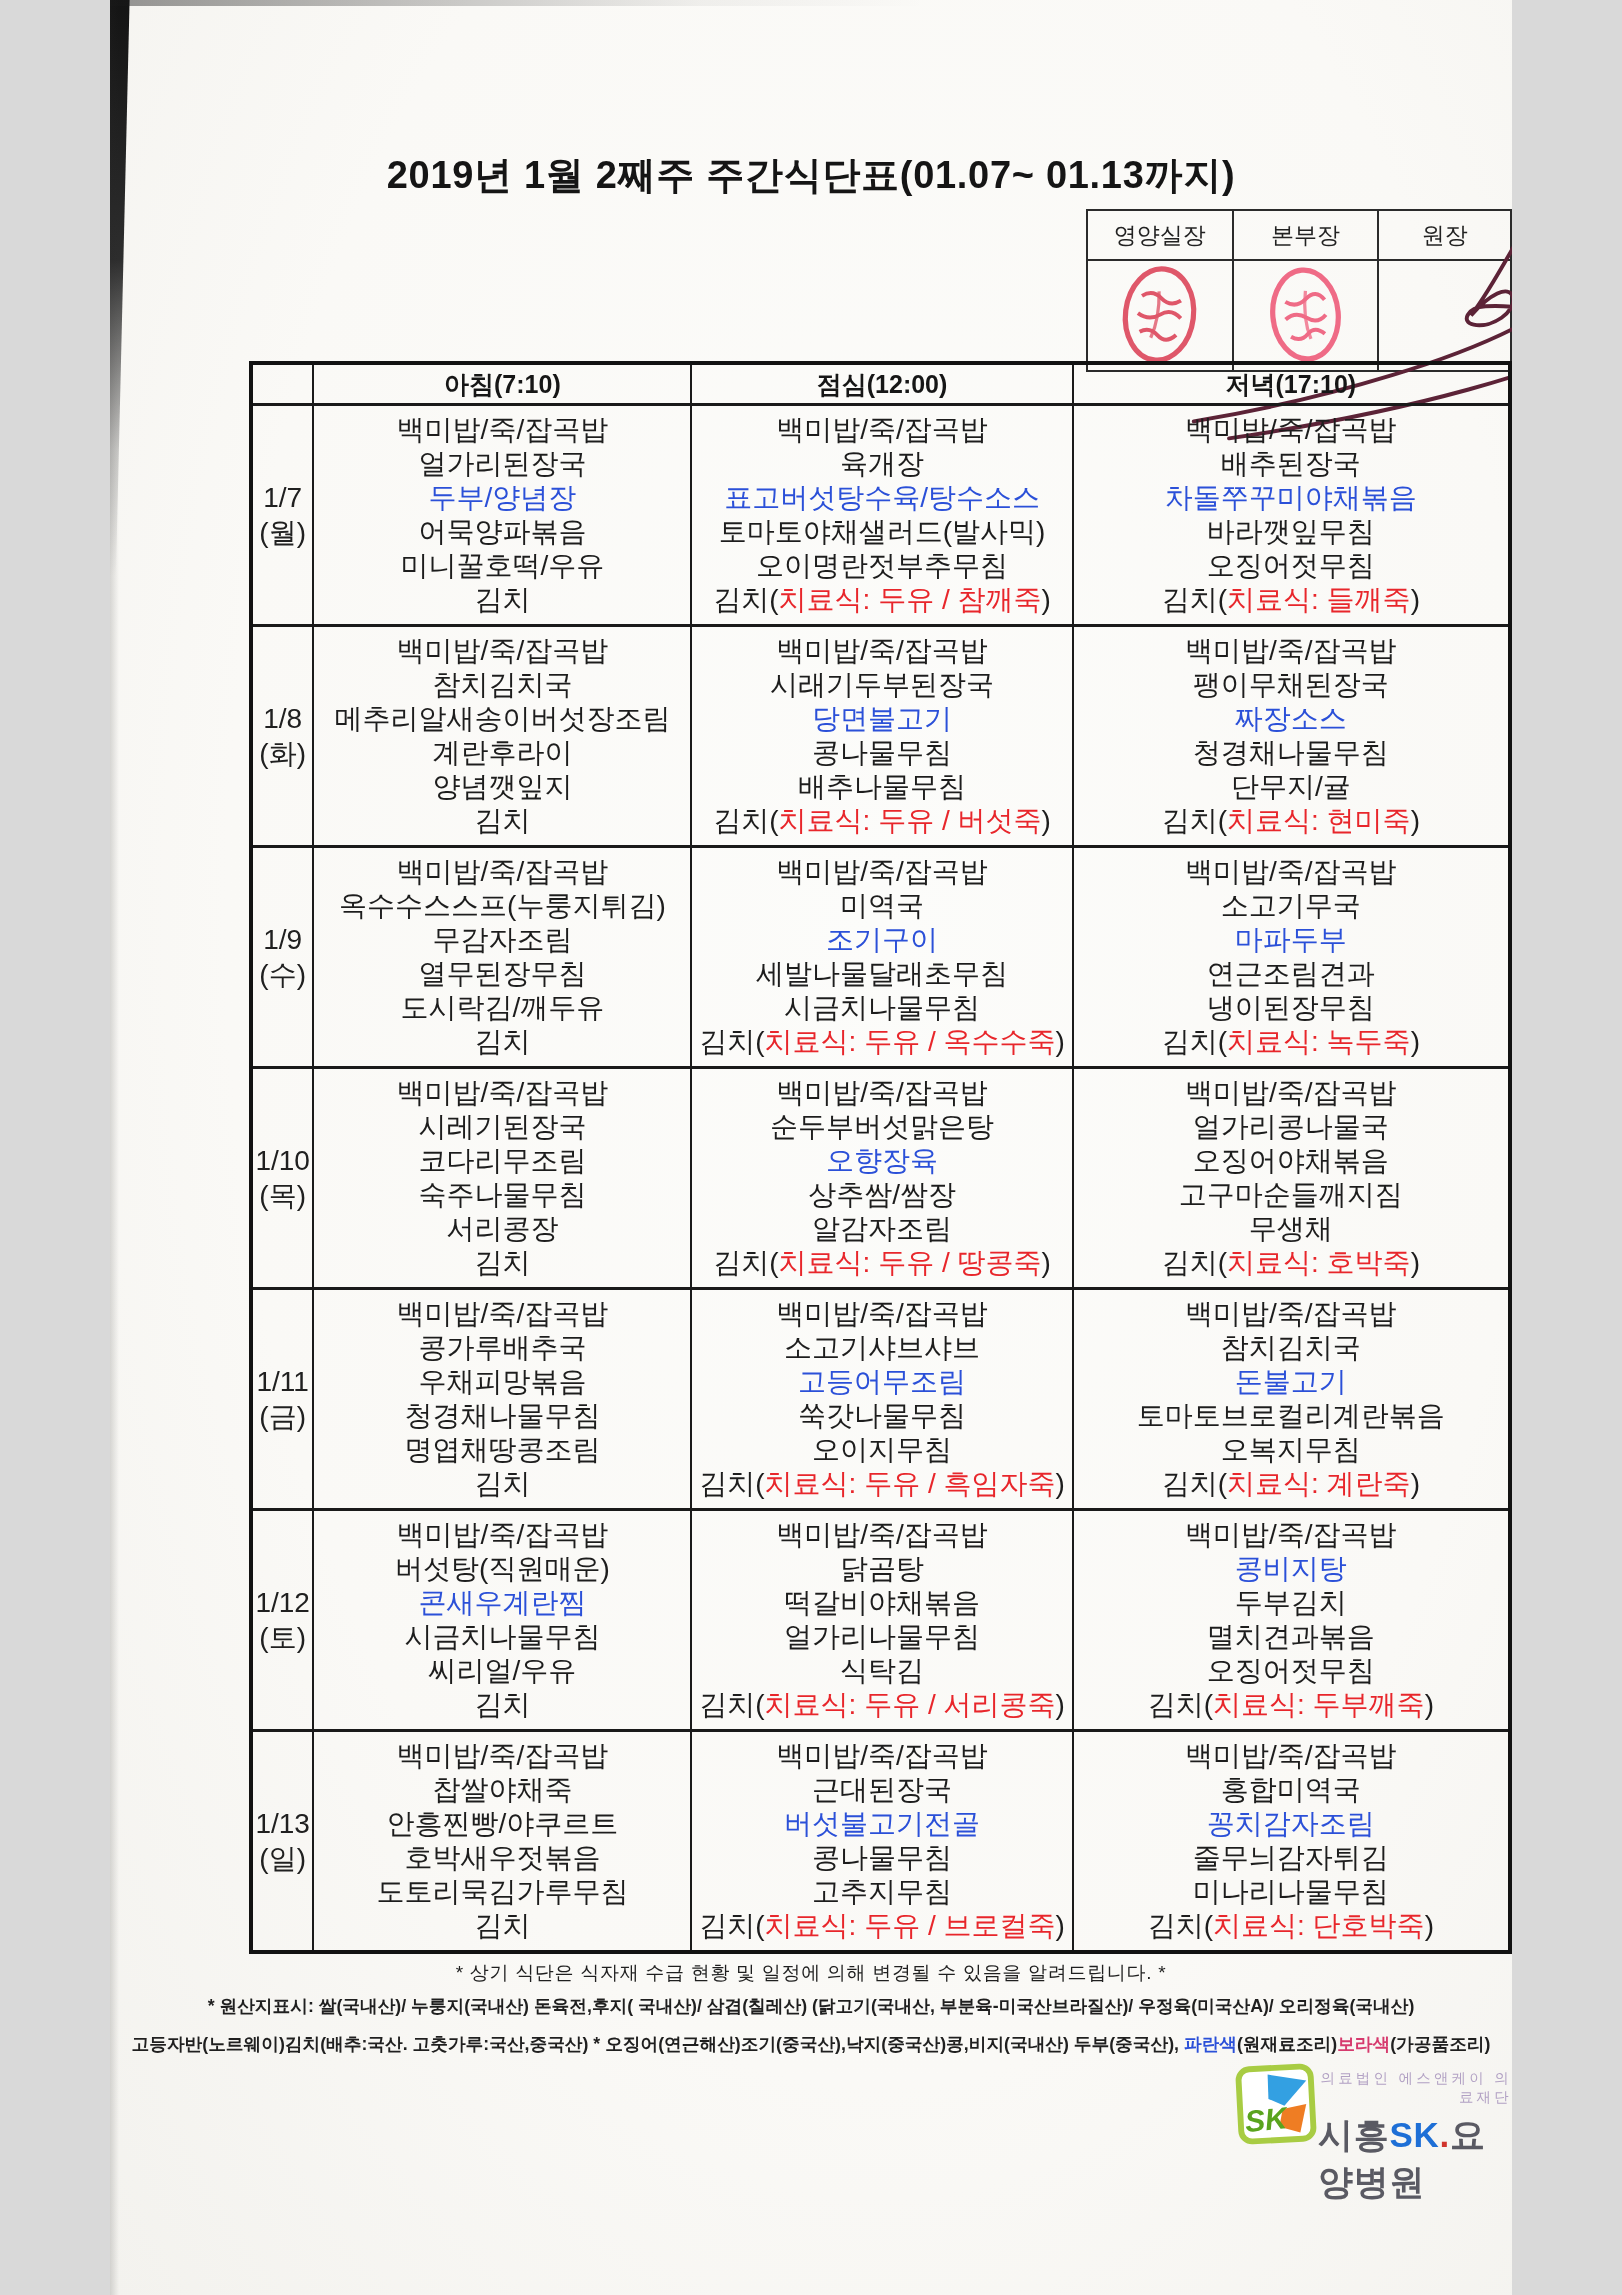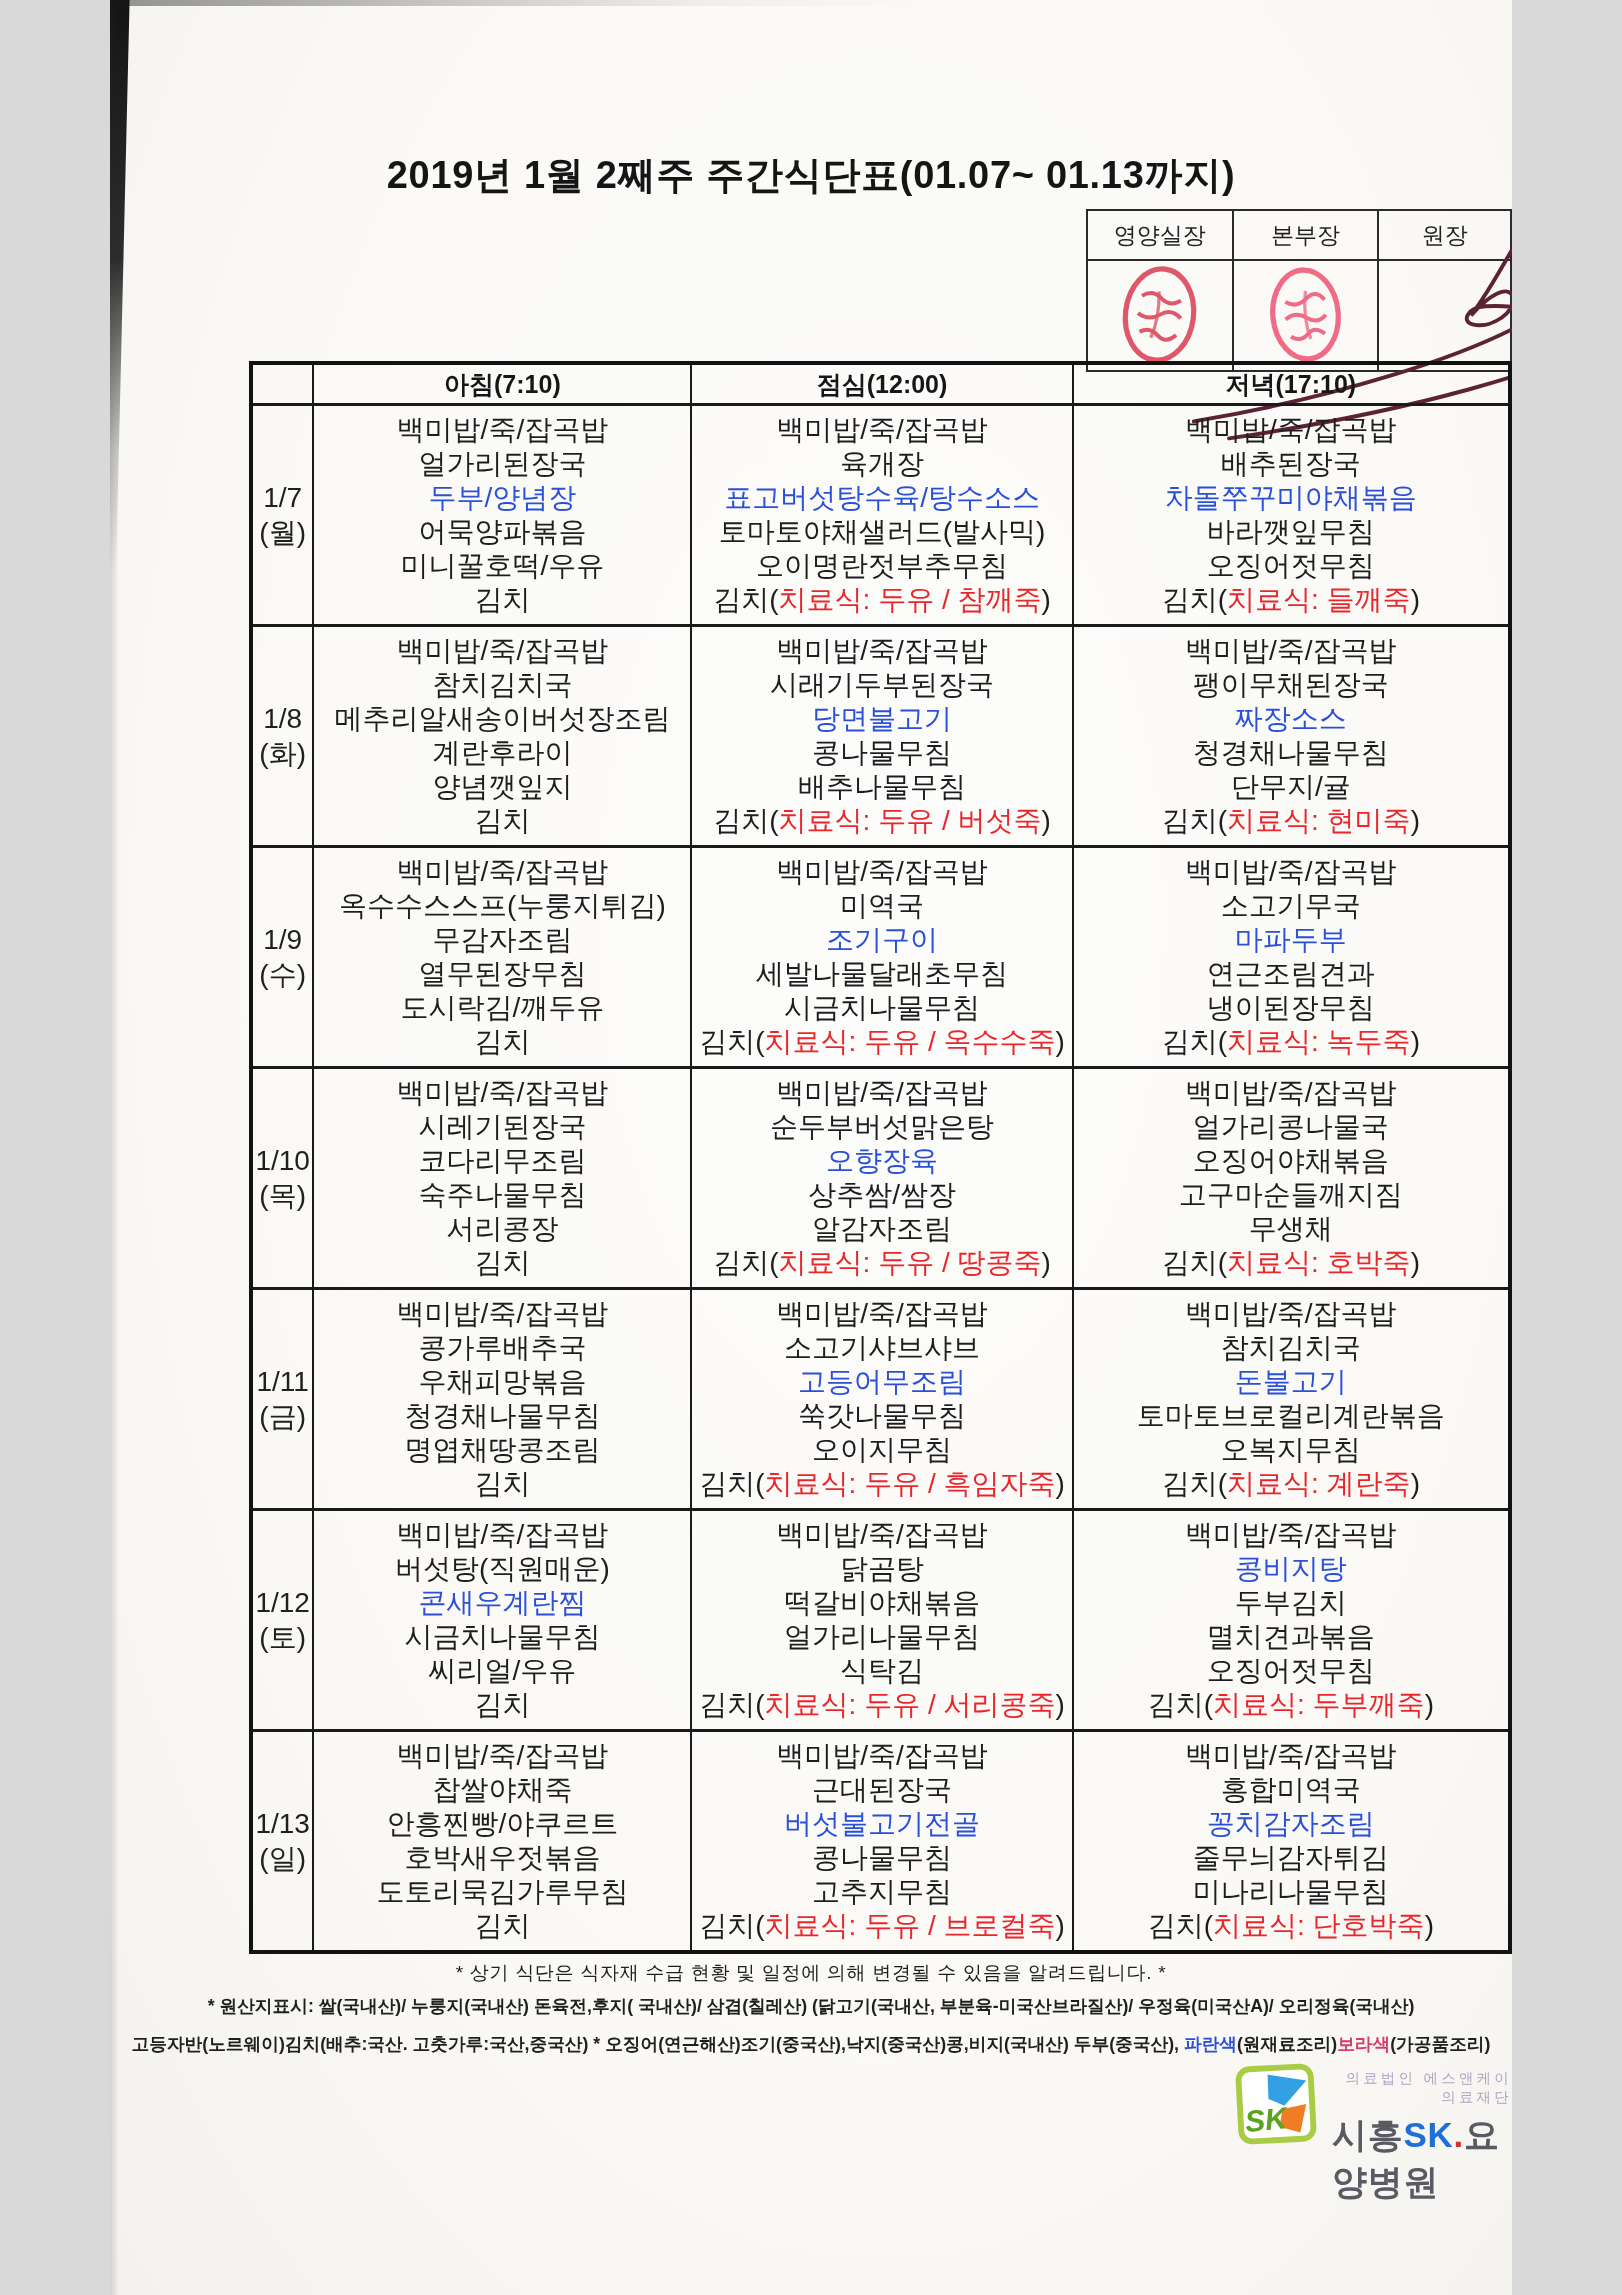--- a/index.html
+++ b/index.html
@@ -41,21 +41,21 @@
   .note{position:absolute;left:0;width:100%;text-align:center;color:#1f1f1f;}
   .note-1{top:1960px;font-size:19px;font-weight:500;letter-spacing:0.7px;}
   .note-2{top:1994px;font-size:17.7px;font-weight:700;}
   .note-3{top:2032px;font-size:17.7px;font-weight:700;}
   .note-blue{color:#2b50d8;}
   .note-purple{color:#d63a6e;}
 
   
   .brand{position:absolute;top:2062px;left:1124px;display:flex;align-items:flex-start;}
   .brand-mark{width:84px;height:84px;flex:0 0 auto;}
-  .brand-text{margin-left:14px;}
+  .brand-text{margin-left:0;}
   .brand-org{font-size:14.4px;letter-spacing:3.3px;color:#b2a1c4;margin-top:6.5px;text-align:right;}
   .brand-name{font-size:35px;font-weight:bold;color:#5a5a63;margin-top:5.2px;letter-spacing:0.7px;}
   .brand-sk{color:#1e6fd6;}
   .brand-dot{color:#d0342c;}
 </style>
 </head>
 <body>
 
 <div class="page">
 

